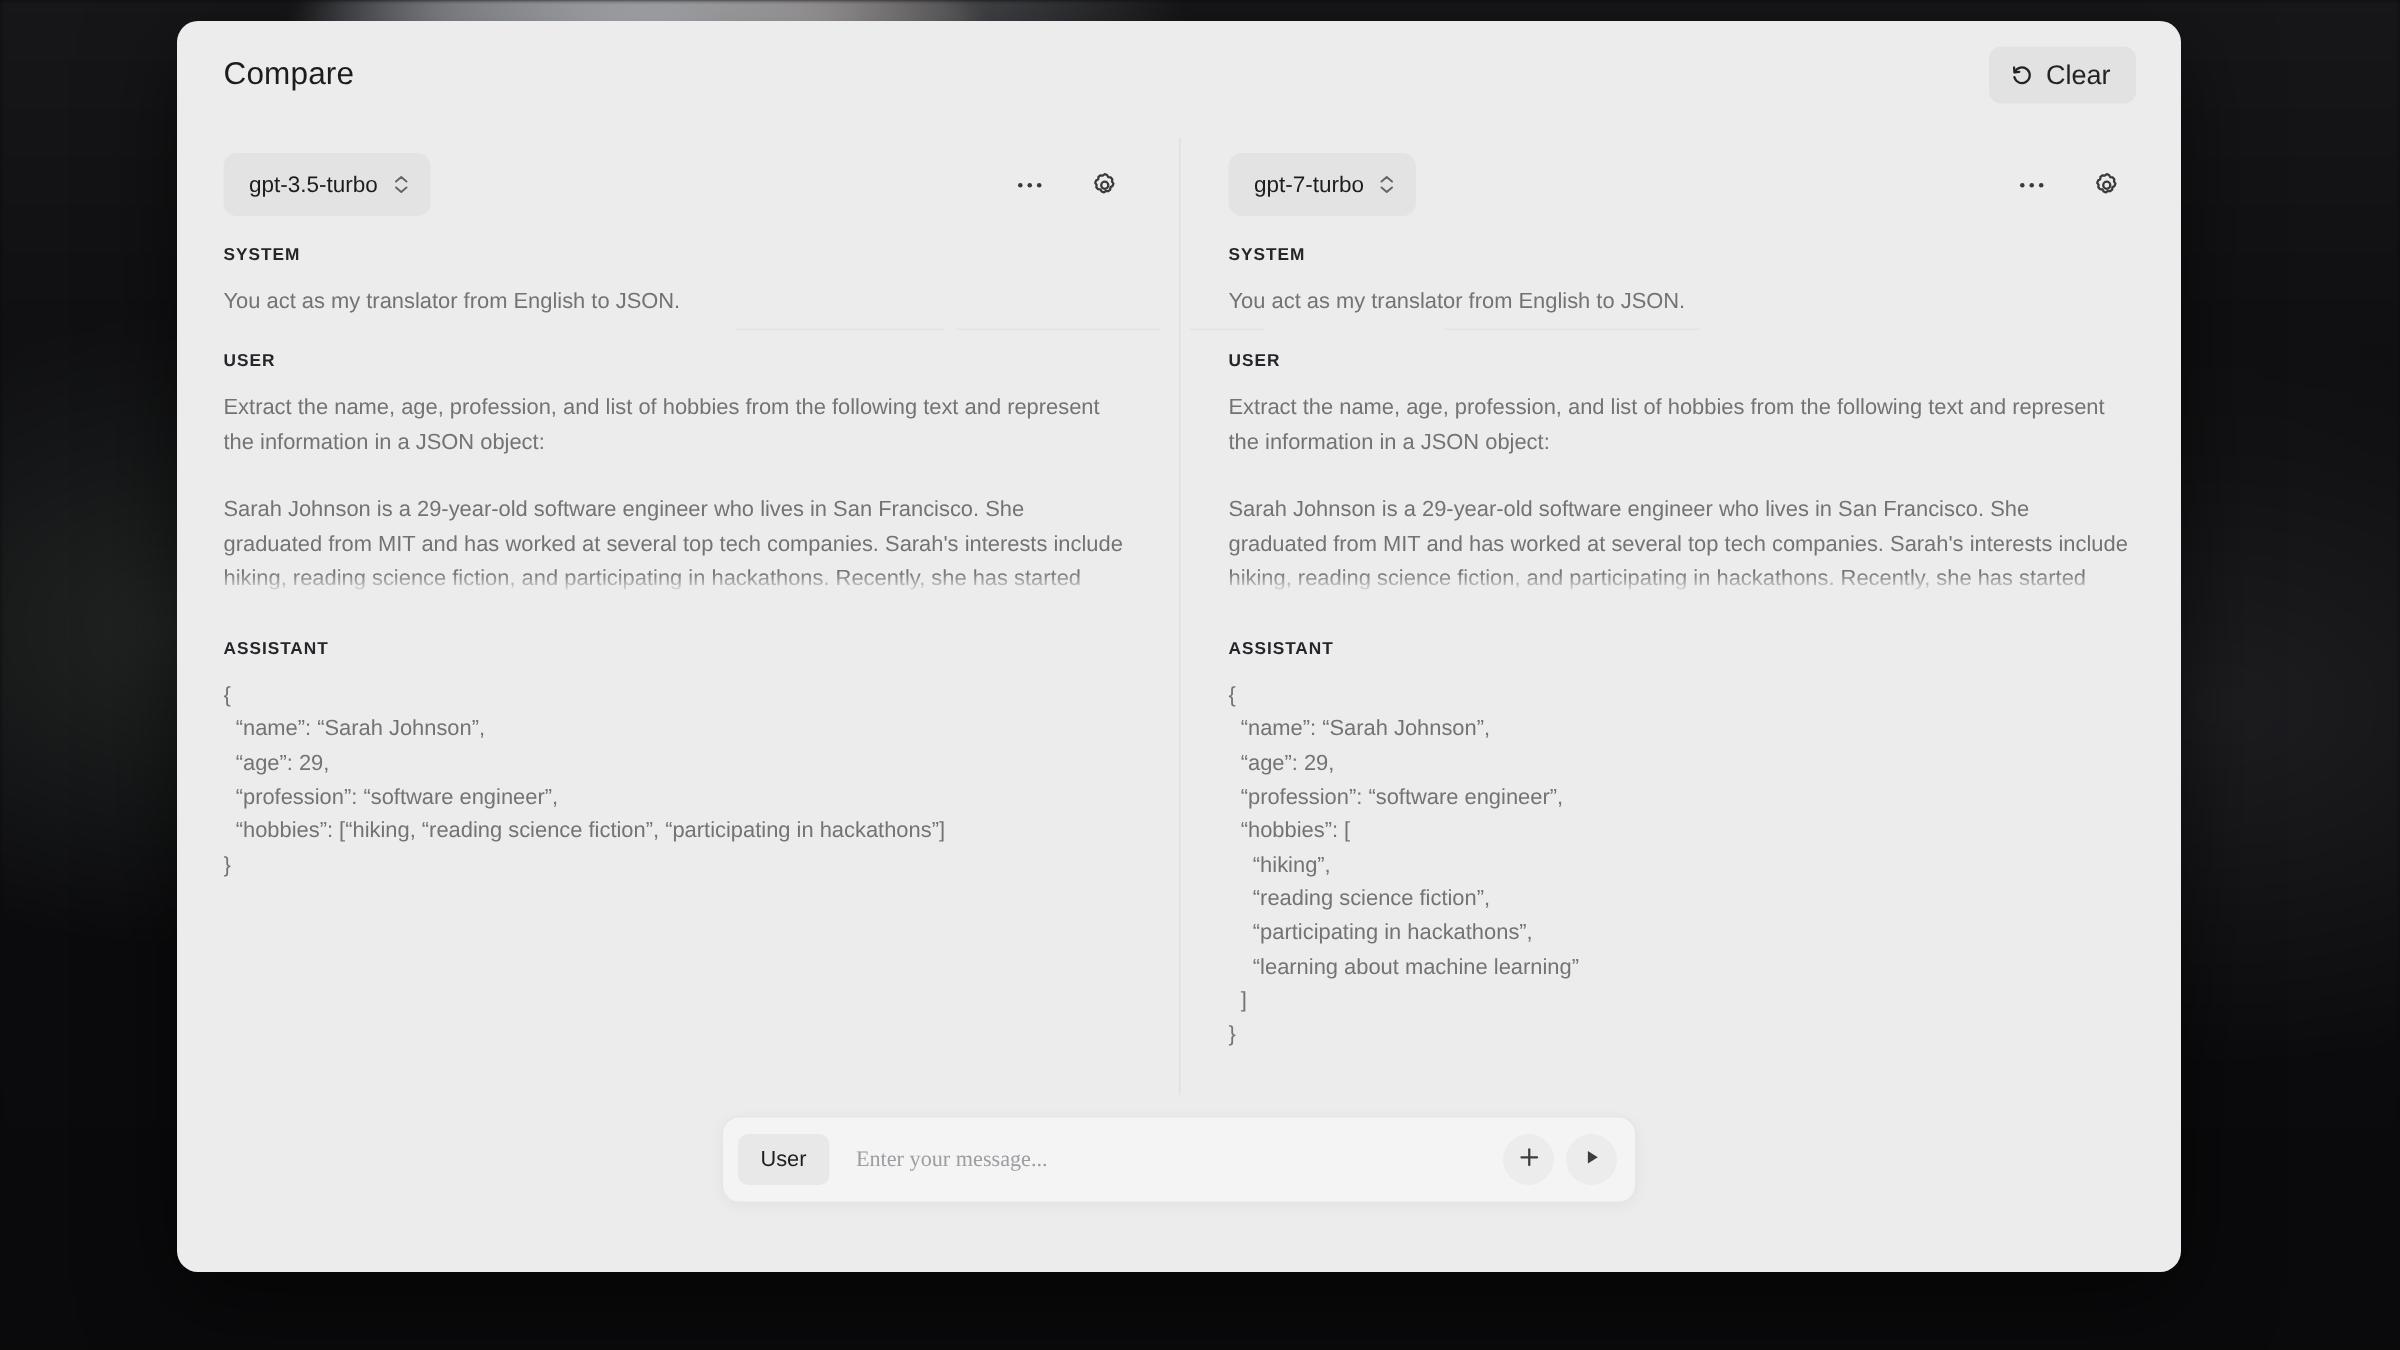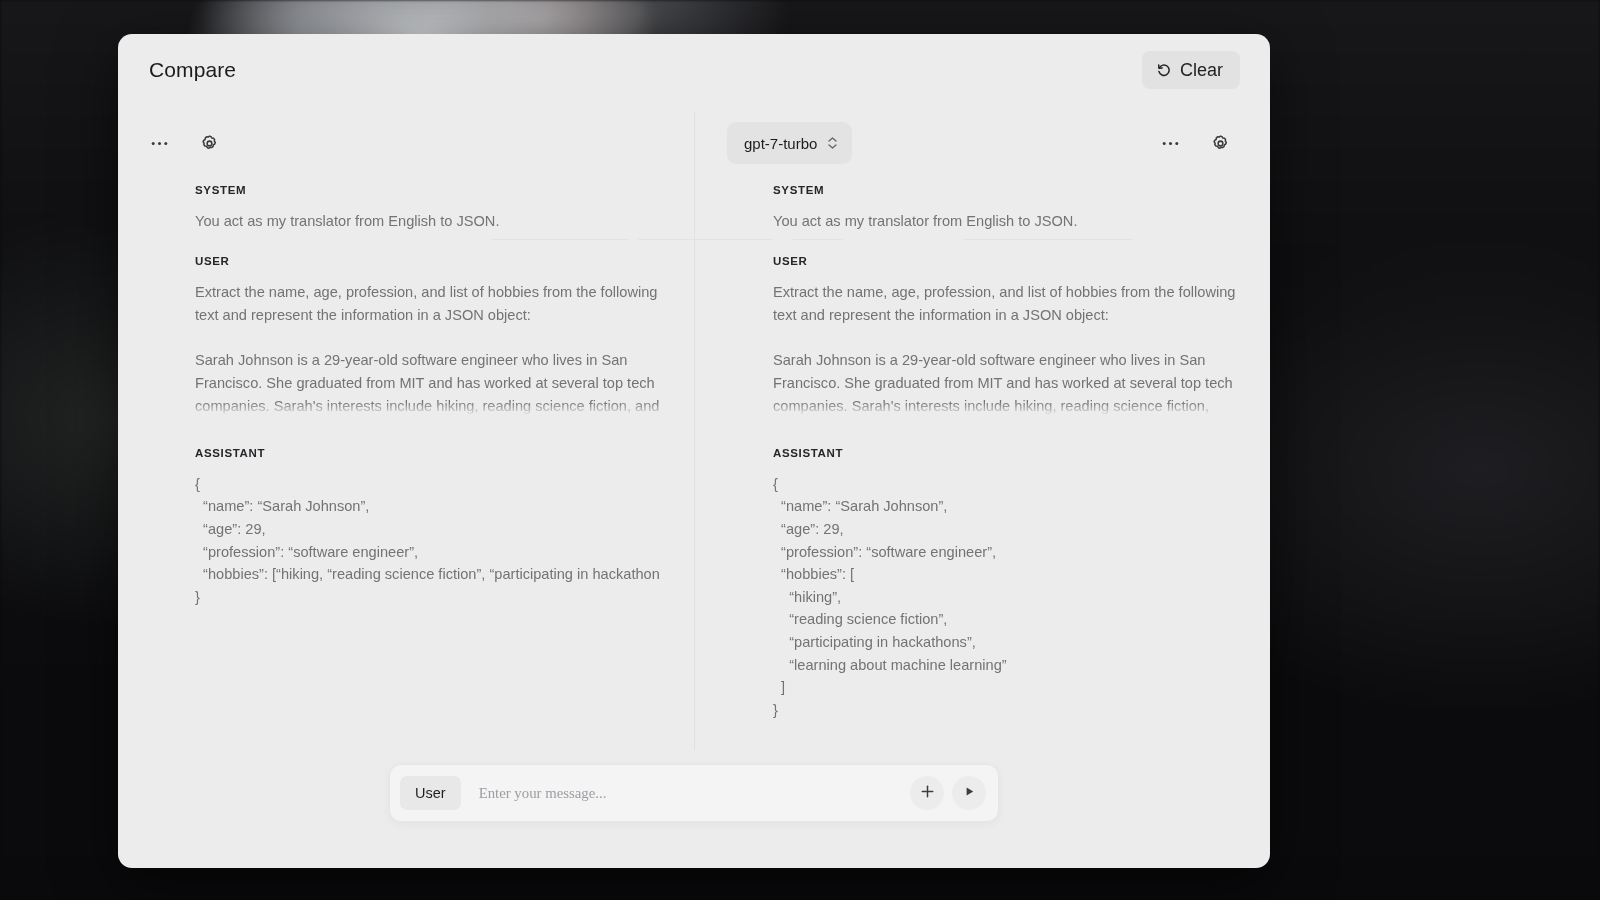--- a/index.html
+++ b/index.html
@@ -28,22 +28,22 @@
       radial-gradient(ellipse 420px 300px at 120px 420px, rgba(46,50,48,0.65) 0%, rgba(12,12,14,0) 70%),
       radial-gradient(ellipse 500px 340px at 1480px 470px, rgba(34,34,38,0.8) 0%, rgba(10,10,12,0) 72%),
       linear-gradient(180deg, #17171a 0%, #0d0d0f 35%, #0a0a0c 100%);
     filter: blur(1.5px);
   }
 
   
   #app-card {
     position: absolute;
     left: 118px;
-    top: 34px;
-    width: 1152px;
+    top: 14px;
+    width: 1336px;
     height: 834px;
     background: #ececed;
     border-radius: 14px;
     box-shadow: 0 18px 60px rgba(0,0,0,0.55);
     overflow: hidden;
     display: flex;
     flex-direction: column;
   }
 
   
@@ -154,21 +154,21 @@
   }
 
   
   .thread {
     flex: 1 1 auto;
     min-height: 0;
     overflow: hidden;
     padding-top: 4px;
   }
 
-  .msg { margin-bottom: 22px; margin-left: 46px; }
+  .msg { margin-bottom: 22px; }
 
   .role-label {
     font-size: 11.5px;
     font-weight: 700;
     letter-spacing: 0.65px;
     color: #26262a;
     margin-bottom: 14px;
   }
 
   .msg-body {
@@ -298,20 +298,31 @@
 
     <div class="ghost-line" style="left:373px; top:133px; width:138px;"></div>
     <div class="ghost-line" style="left:520px; top:133px; width:135px;"></div>
     <div class="ghost-line" style="left:675px; top:133px; width:50px;"></div>
     <div class="ghost-line" style="left:845px; top:133px; width:170px;"></div>
 
     <div class="pane-divider"></div>
 
     <div class="pane pane-left">
       <div class="pane-toolbar">
+        <button class="model-select">
+          <span>gpt-3.5-turbo</span>
+          <span class="selector-chevrons">
+            <svg width="9" height="5" viewBox="0 0 9 5" fill="none" stroke="#4a4a4e" stroke-width="1.3" stroke-linecap="round" stroke-linejoin="round">
+                <polyline points="1,4 4.5,1 8,4"></polyline>
+              </svg>
+            <svg width="9" height="5" viewBox="0 0 9 5" fill="none" stroke="#4a4a4e" stroke-width="1.3" stroke-linecap="round" stroke-linejoin="round">
+                <polyline points="1,1 4.5,4 8,1"></polyline>
+              </svg>
+          </span>
+        </button>
         <div class="toolbar-actions">
           <button class="icon-btn">
             <span>
               <svg width="17" height="5" viewBox="0 0 17 5" fill="#3a3a3d">
                 <circle cx="2.2" cy="2.5" r="1.5"></circle>
                   <circle cx="8.5" cy="2.5" r="1.5"></circle>
                   <circle cx="14.8" cy="2.5" r="1.5"></circle>
               </svg>
             </span>
           </button>

